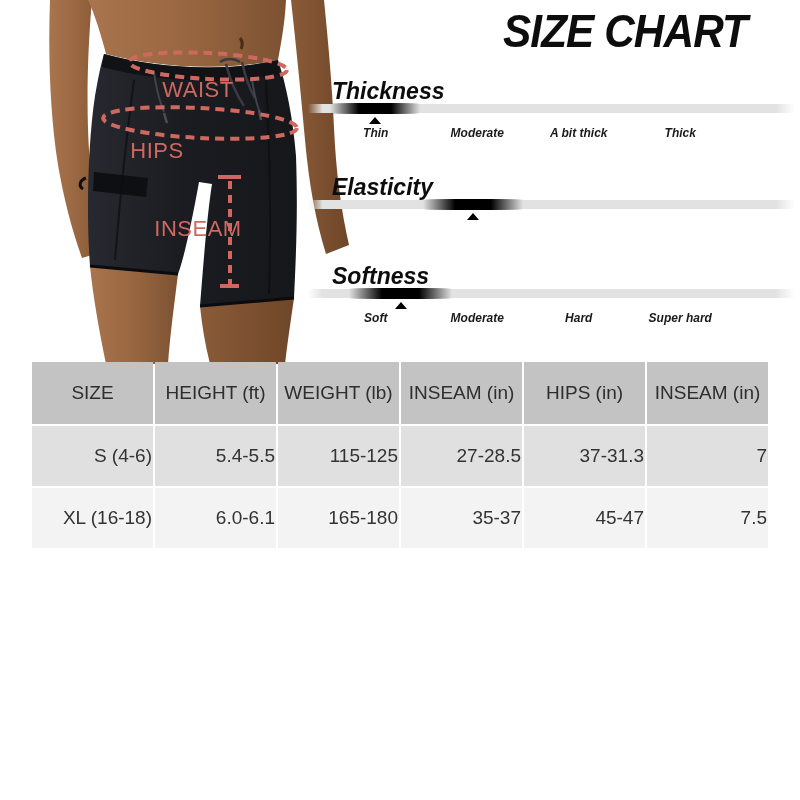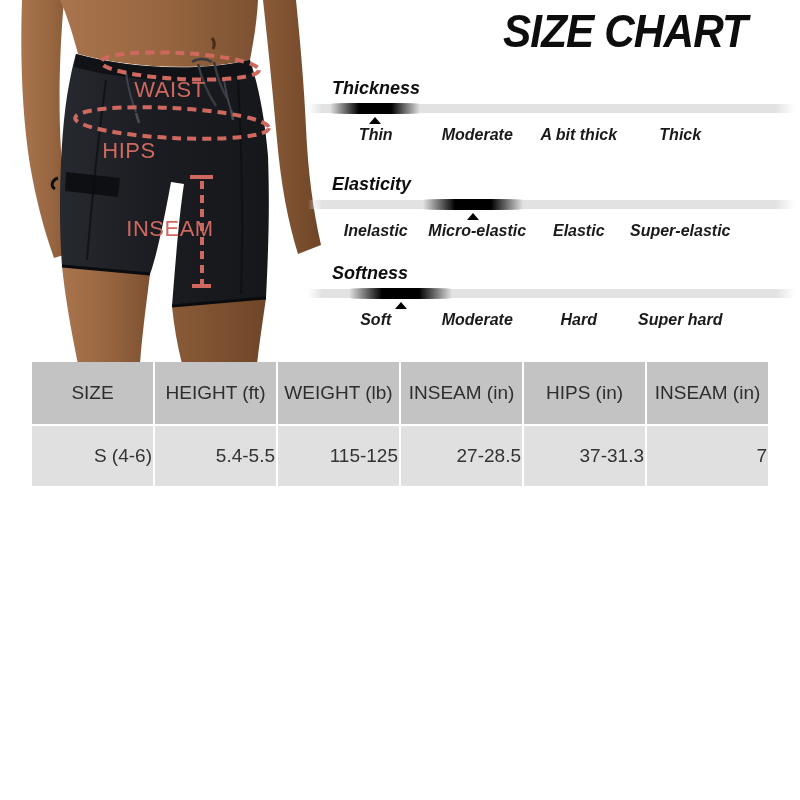--- a/index.html
+++ b/index.html
@@ -2,54 +2,54 @@
 <html><head>
 <meta charset="utf-8">
 <style>
   html,body{margin:0;padding:0;}
   body{
     width:800px;height:800px;position:relative;overflow:hidden;
     background:#ffffff;font-family:"Liberation Sans",sans-serif;color:#111;
   }
 
   
-  .photo{position:absolute;left:0;top:0;width:330px;height:364px;}
+  .photo{position:absolute;left:0;top:0;width:330px;height:364px;padding-left:28px;}
 
   
   .page-title{
     position:absolute;left:503px;top:4px;
     font-style:italic;font-weight:700;font-size:46px;letter-spacing:-1px;
     transform:scaleX(.92);transform-origin:left top;white-space:nowrap;color:#0d0d0d;
   }
 
   
   .scale{position:absolute;left:308px;width:487px;height:72px;}
   .scale.s0{top:78px}
   .scale.s1{top:174px}
   .scale.s2{top:263px}
   .scale-name{
     position:absolute;left:24px;top:0;
-    font-style:italic;font-weight:700;font-size:18px;color:#0d0d0d;white-space:nowrap;
+    font-style:italic;font-weight:700;font-size:23px;color:#0d0d0d;white-space:nowrap;
   }
   .scale-bar{
     position:absolute;left:0;top:26px;width:100%;height:9px;
     background:linear-gradient(90deg,rgba(226,226,226,0) 0%,#e2e2e2 3%,#e2e2e2 96%,rgba(226,226,226,0) 100%);
   }
   .scale-highlight{
     position:absolute;top:-1px;height:11px;left:5%;width:19%;
     background:linear-gradient(90deg,rgba(0,0,0,0) 0%,#000 32%,#000 68%,rgba(0,0,0,0) 100%);
   }
   .scale-triangle{
     position:absolute;top:39px;left:14%;width:0;height:0;
     border-left:6px solid transparent;border-right:6px solid transparent;
     border-bottom:7px solid #000;transform:translateX(-50%);
   }
   .scale-levels{position:absolute;left:17px;top:48px;width:406px;display:flex;}
   .scale-level{
-    flex:1;text-align:center;font-style:italic;font-weight:700;font-size:16px;
+    flex:1;text-align:center;font-style:italic;font-weight:700;font-size:12px;
     color:#1a1a1a;white-space:nowrap;
   }
 
   
   .size-table{
     position:absolute;left:30px;top:360px;width:740px;
     border-collapse:separate;border-spacing:2px;table-layout:fixed;
     font-size:19px;color:#333;
   }
   .size-table th{
@@ -144,26 +144,20 @@
     <div class="scale-level">Thick</div>
   </div>
 </section>
 
 <section class="scale s1">
   <div class="scale-name">Elasticity</div>
   <div class="scale-bar">
     <div class="scale-highlight" style="left: 23.65%; width: 20.5%;"></div>
   </div>
   <div class="scale-triangle" style="left: 33.9%;"></div>
-  <div class="scale-levels">
-    <div class="scale-level">Inelastic</div>
-    <div class="scale-level">Micro-elastic</div>
-    <div class="scale-level">Elastic</div>
-    <div class="scale-level">Super-elastic</div>
-  </div>
 </section>
 
 <section class="scale s2">
   <div class="scale-name">Softness</div>
   <div class="scale-bar">
     <div class="scale-highlight" style="left: 8.5%; width: 21%;"></div>
   </div>
   <div class="scale-triangle" style="left: 19%;"></div>
   <div class="scale-levels">
     <div class="scale-level">Soft</div>
@@ -186,14 +180,22 @@
   </thead>
   <tbody>
     <tr>
       <td>S (4-6)</td>
       <td>5.4-5.5</td>
       <td>115-125</td>
       <td>27-28.5</td>
       <td>37-31.3</td>
       <td>7</td>
     </tr>
+    <tr>
+      <td>XL (16-18)</td>
+      <td>6.0-6.1</td>
+      <td>165-180</td>
+      <td>35-37</td>
+      <td>45-47</td>
+      <td>7.5</td>
+    </tr>
   </tbody>
 </table>
 
 </body></html>

